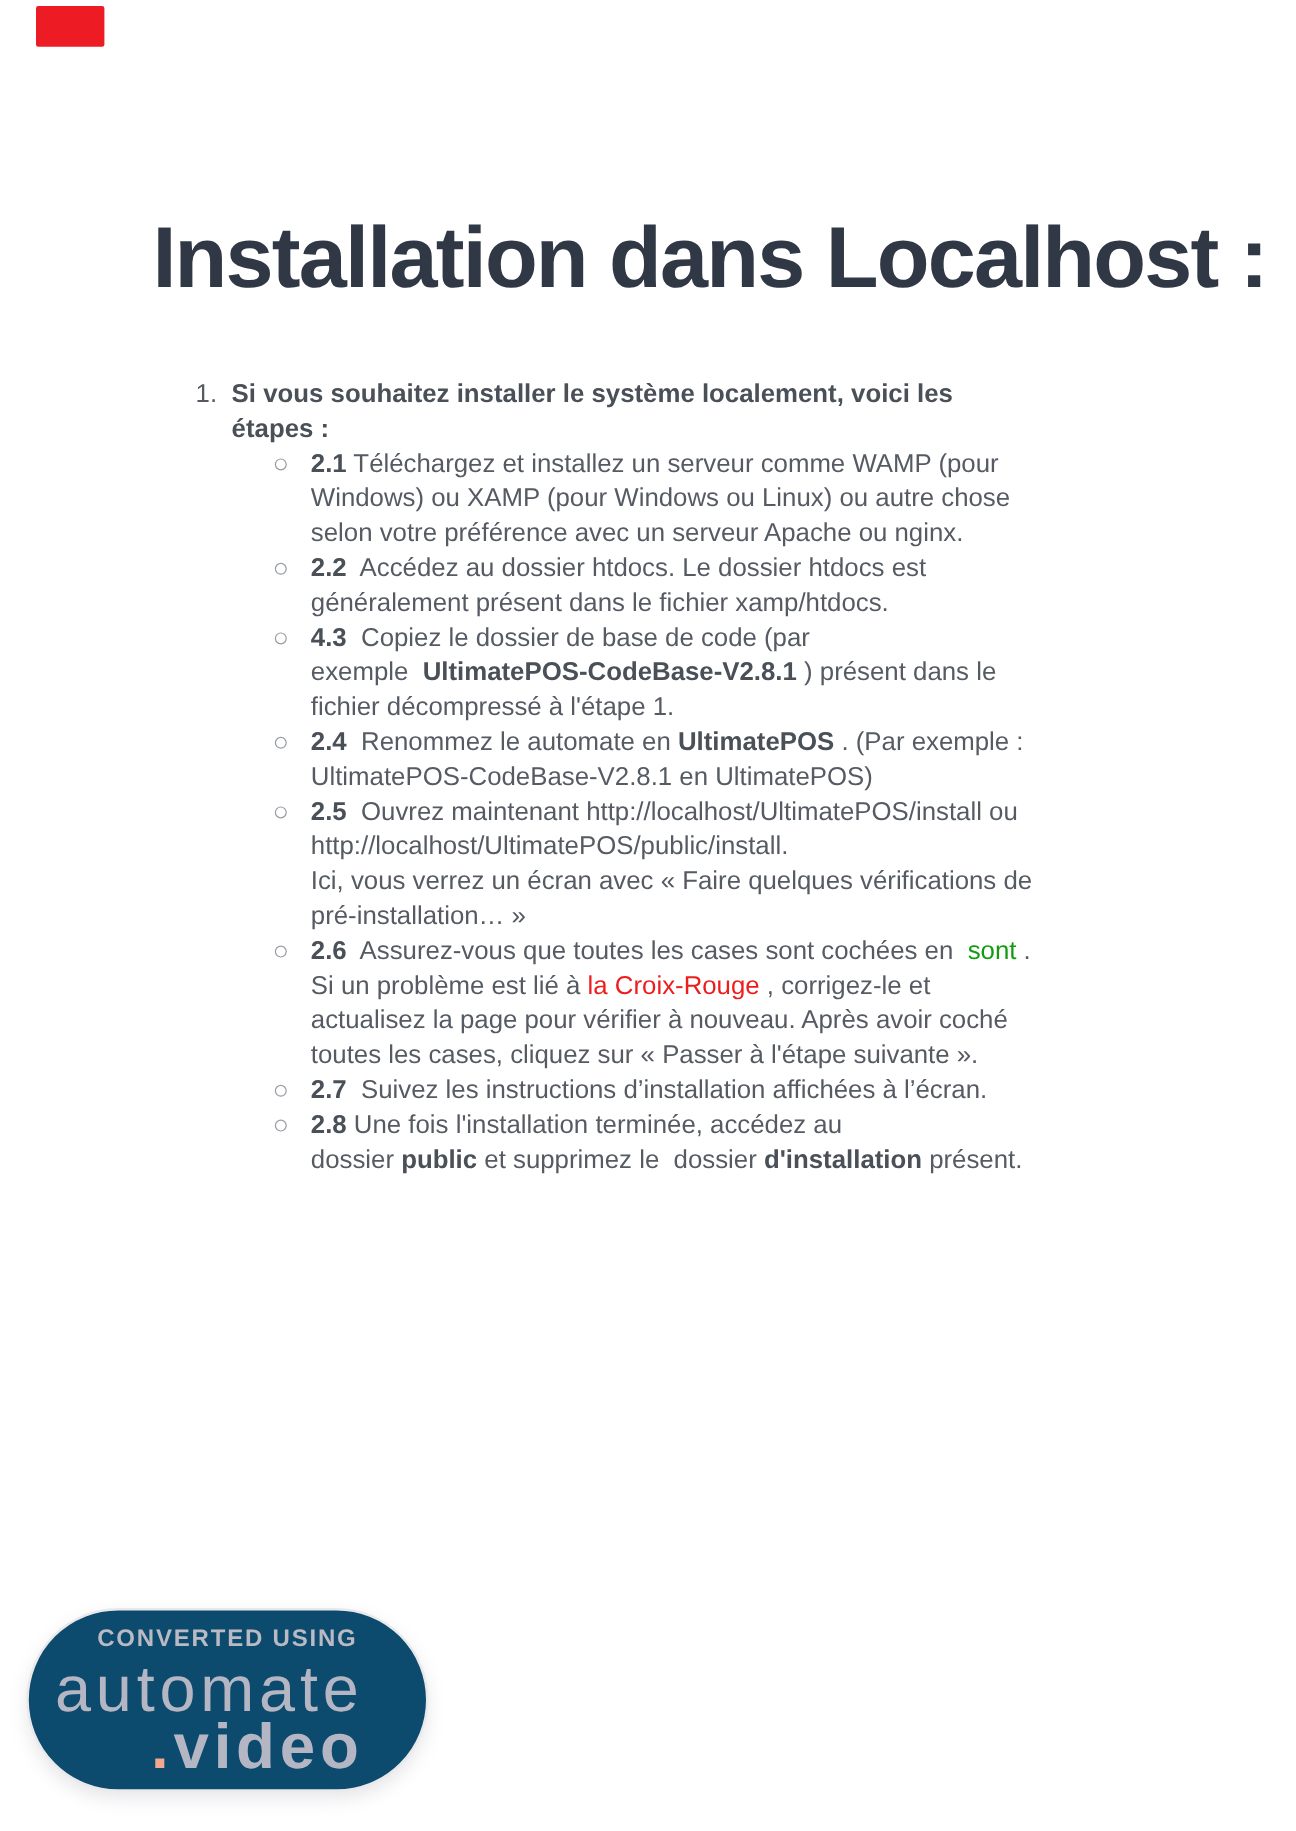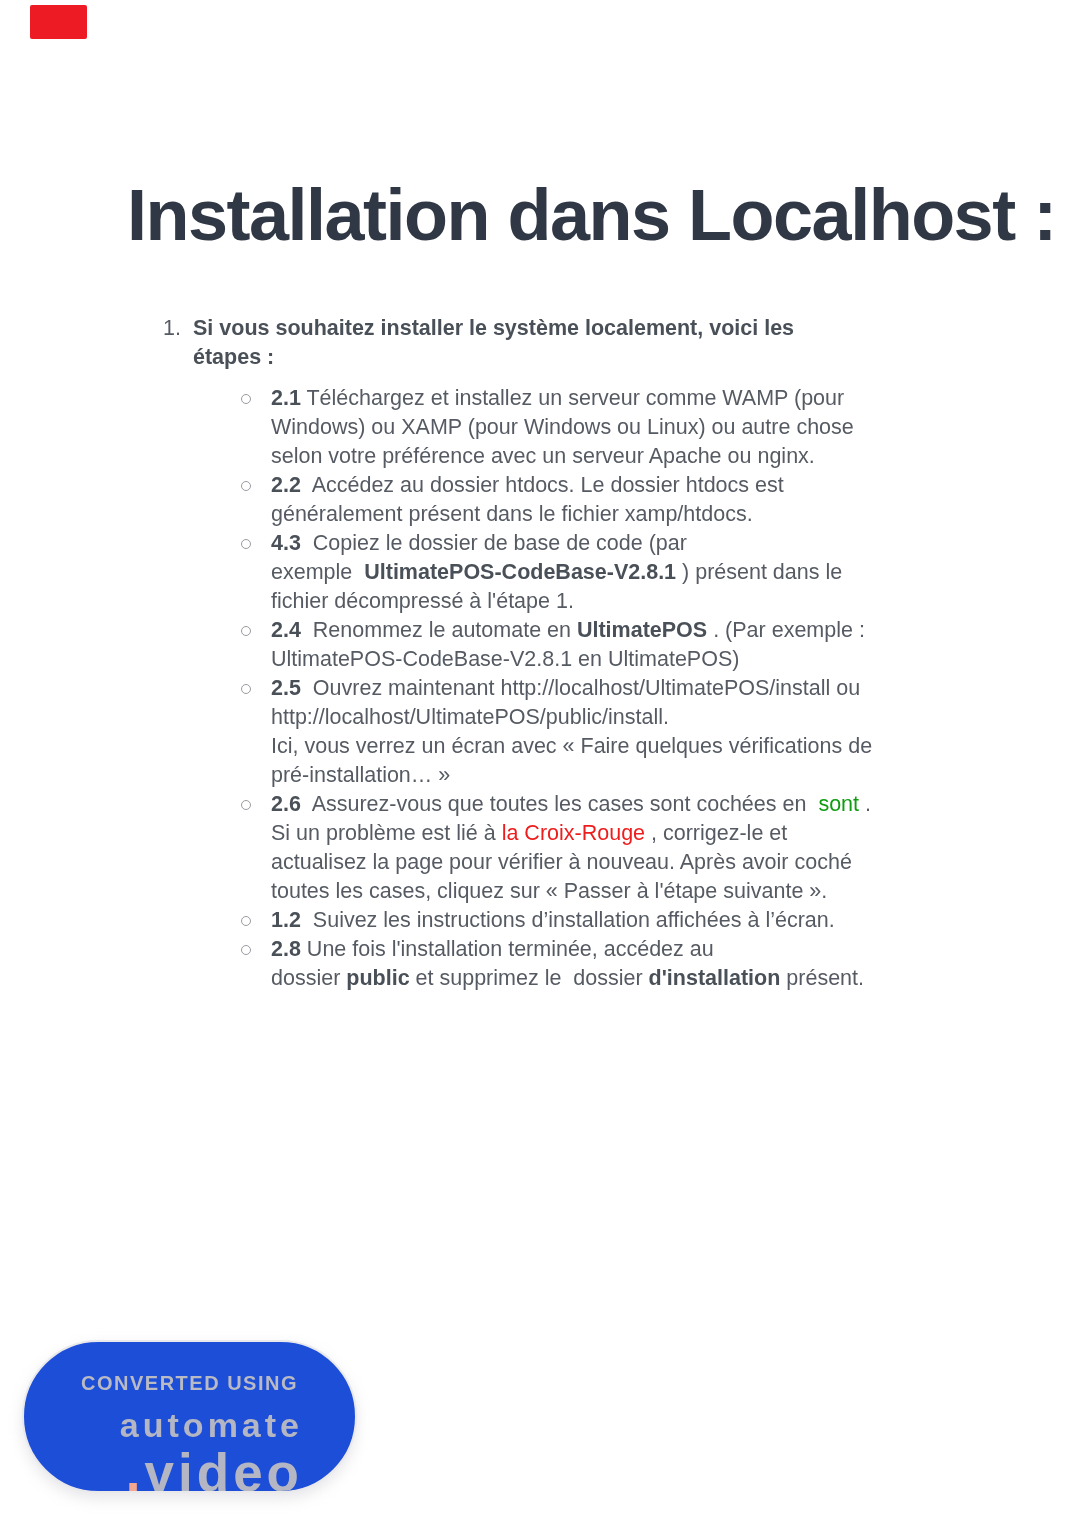--- a/index.html
+++ b/index.html
@@ -63,21 +63,21 @@
     white-space: pre-wrap;
   }
   .rich .b {
     font-weight: 700;
     color: var(--bold-text);
   }
   .rich .green { color: var(--green-text); }
   .rich .red   { color: var(--red-text); text-align: right; }
 
   .sub-list {
-    margin: 12px;
+    margin: 0;
   }
   .sub-item {
     position: relative;
     padding-left: 96px;
   }
   .bullet {
     position: absolute;
     left: 66px;
     top: 10px;
     width: 8px;
@@ -87,43 +87,43 @@
     background: transparent;
   }
 
   
   .watermark {
     position: absolute;
     left: 22px;
     top: 1340px;
     width: 335px;
     height: 153px;
-    background: #1d4ed8;
+    background: #0c4a6e;
     border: 2px solid var(--wm-border);
     border-radius: 85px;
     box-sizing: border-box;
     box-shadow: 0 6px 14px rgba(170,170,180,0.28);
-    padding-top: 29px;
+    padding-top: 12px;
     overflow: hidden;
   }
   .wm-label {
     text-align: center;
     font-size: 20px;
     line-height: 24px;
     font-weight: 700;
     letter-spacing: 1.5px;
     color: var(--wm-label);
   }
   .wm-brand {
     margin-top: 6px;
     text-align: right;
     padding-right: 52px;
-    font-size: 34px;
+    font-size: 54px;
     line-height: 48px;
-    font-weight: 700;
+    font-weight: 400;
     letter-spacing: 4px;
     color: var(--wm-text);
   }
   .wm-video {
     text-align: right;
     padding-right: 52px;
     font-size: 53px;
     line-height: 48px;
     font-weight: 700;
     letter-spacing: 4px;
@@ -179,21 +179,21 @@
       </div>
       <div class="sub-item">
         <span class="bullet"></span>
         <div class="rich"><span class="b">2.6</span><span>  Assurez-vous que toutes les cases sont cochées en  </span><span class="green">sont</span><span> .
 Si un problème est lié à </span><span class="red">la Croix-Rouge</span><span> , corrigez-le et
 actualisez la page pour vérifier à nouveau. Après avoir coché
 toutes les cases, cliquez sur « Passer à l'étape suivante ».</span></div>
       </div>
       <div class="sub-item">
         <span class="bullet"></span>
-        <div class="rich"><span class="b">1.2</span><span>  Suivez les instructions d’installation affichées à l’écran.</span></div>
+        <div class="rich"><span class="b">2.7</span><span>  Suivez les instructions d’installation affichées à l’écran.</span></div>
       </div>
       <div class="sub-item">
         <span class="bullet"></span>
         <div class="rich"><span class="b">2.8</span><span> Une fois l'installation terminée, accédez au
 dossier </span><span class="b">public</span><span> et supprimez le  dossier </span><span class="b">d'installation</span><span> présent.</span></div>
       </div>
     </div>
   </div>
 
   <div class="watermark">

